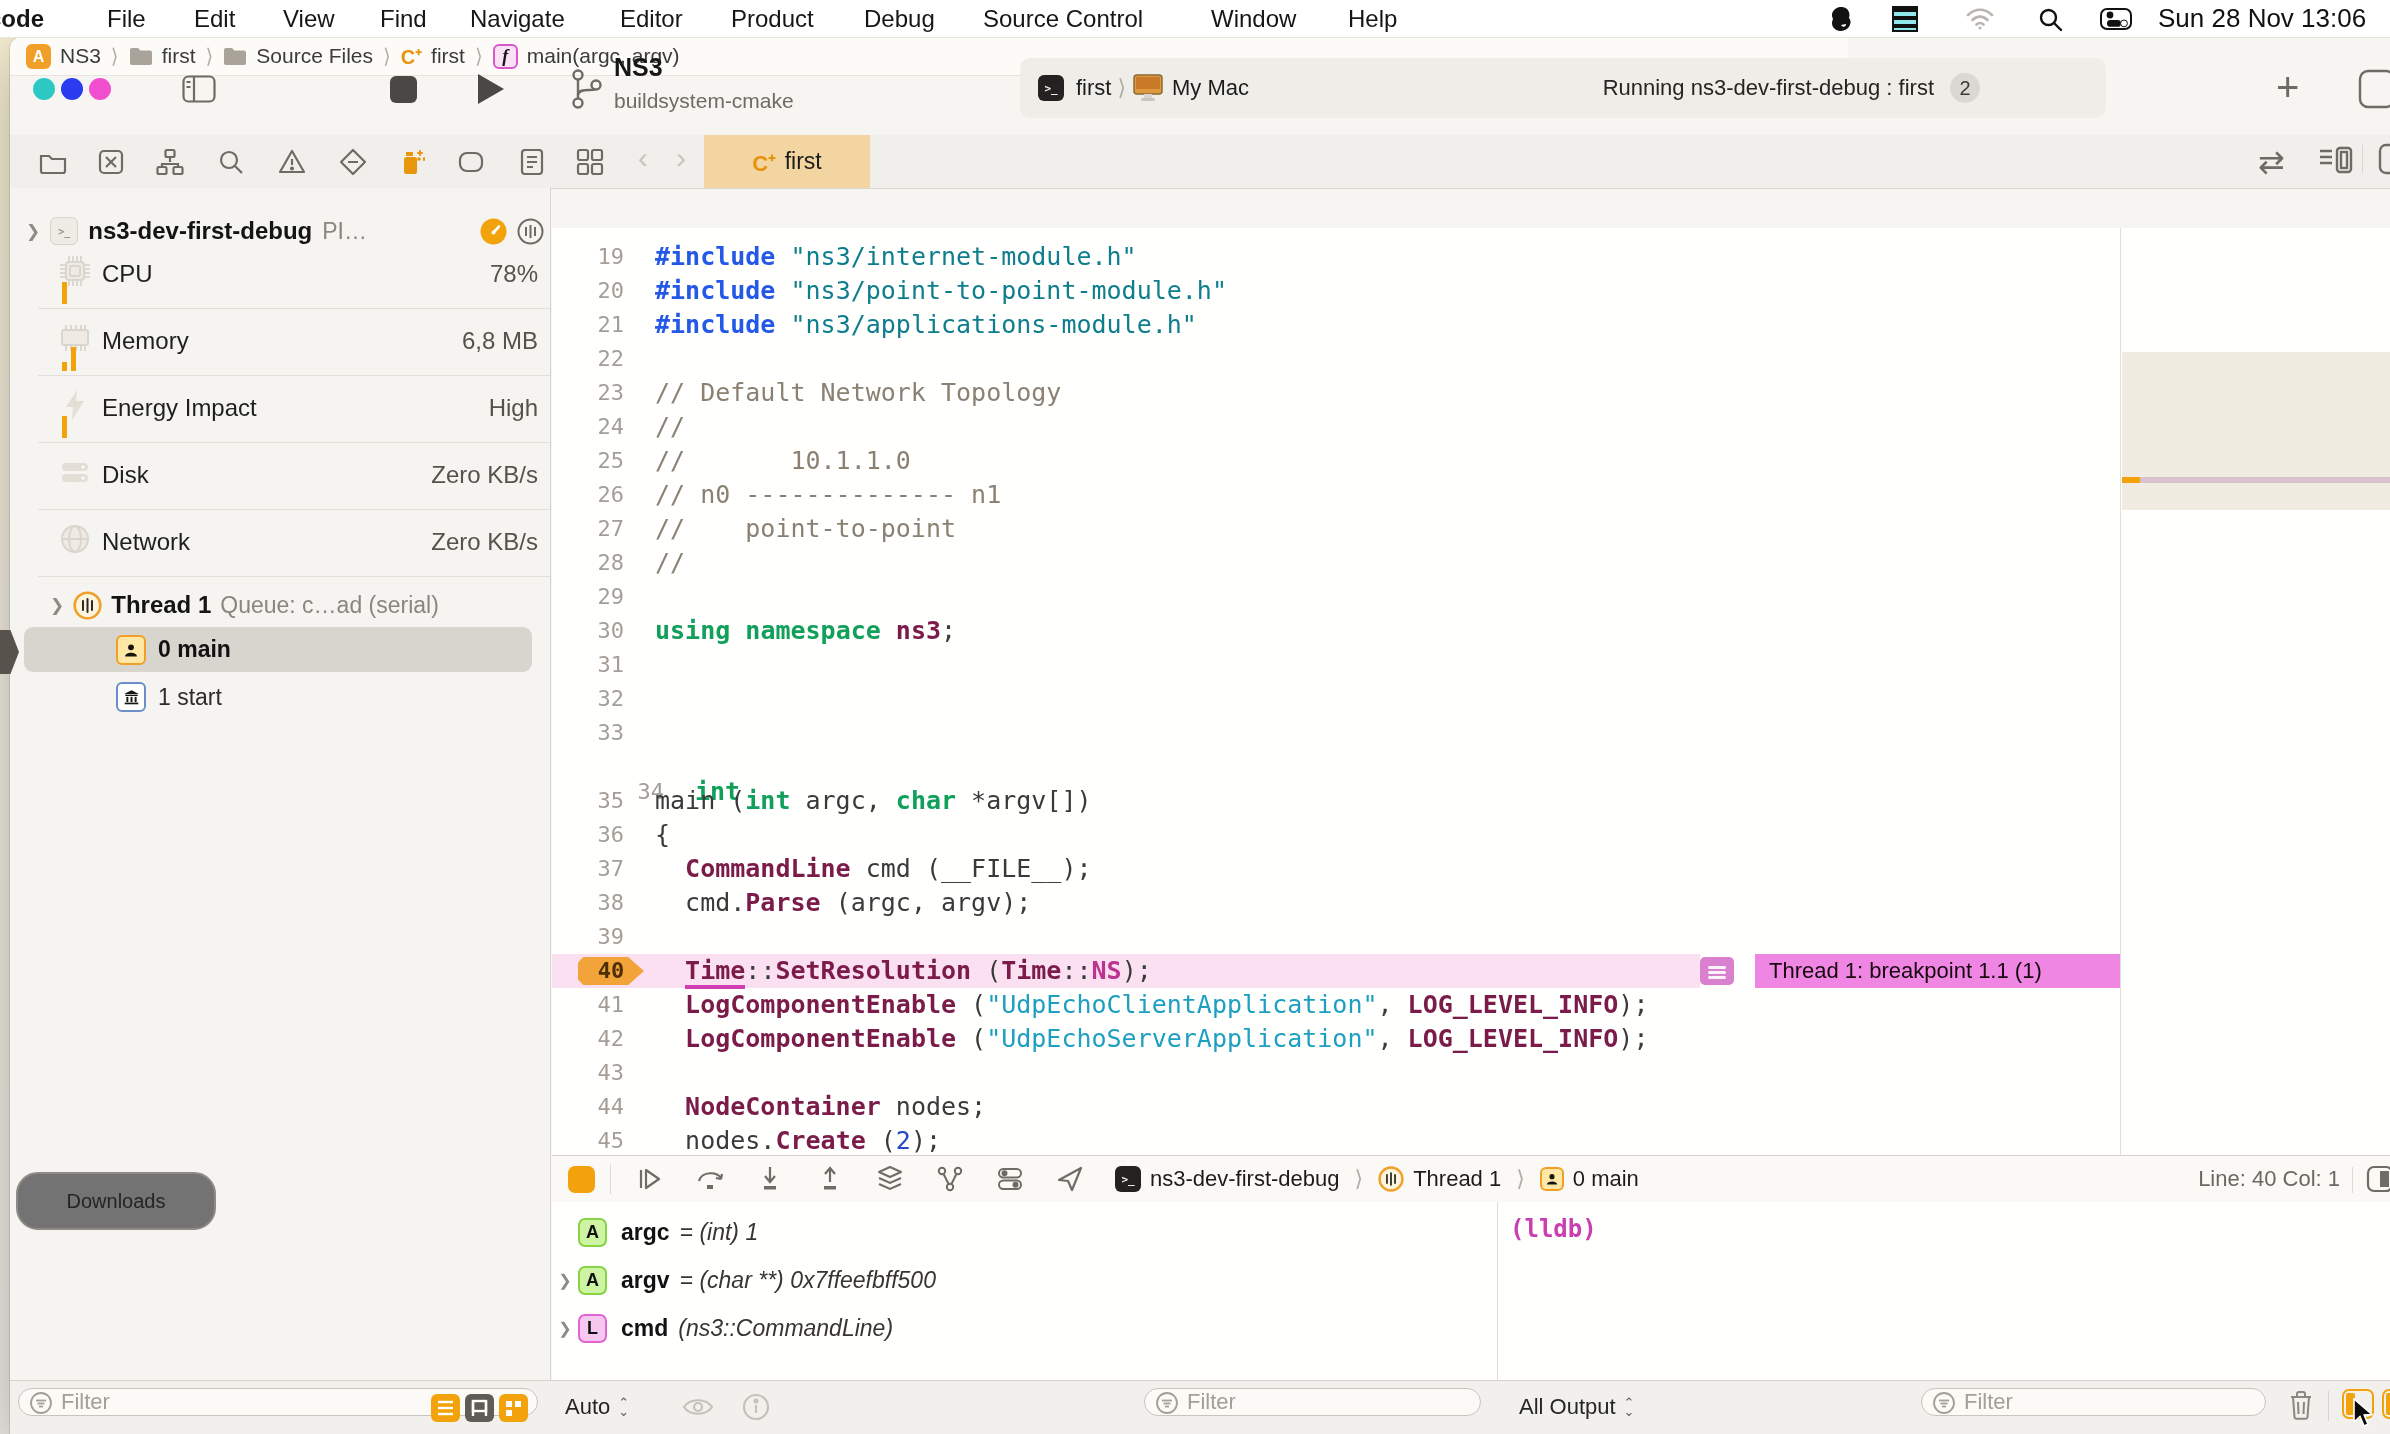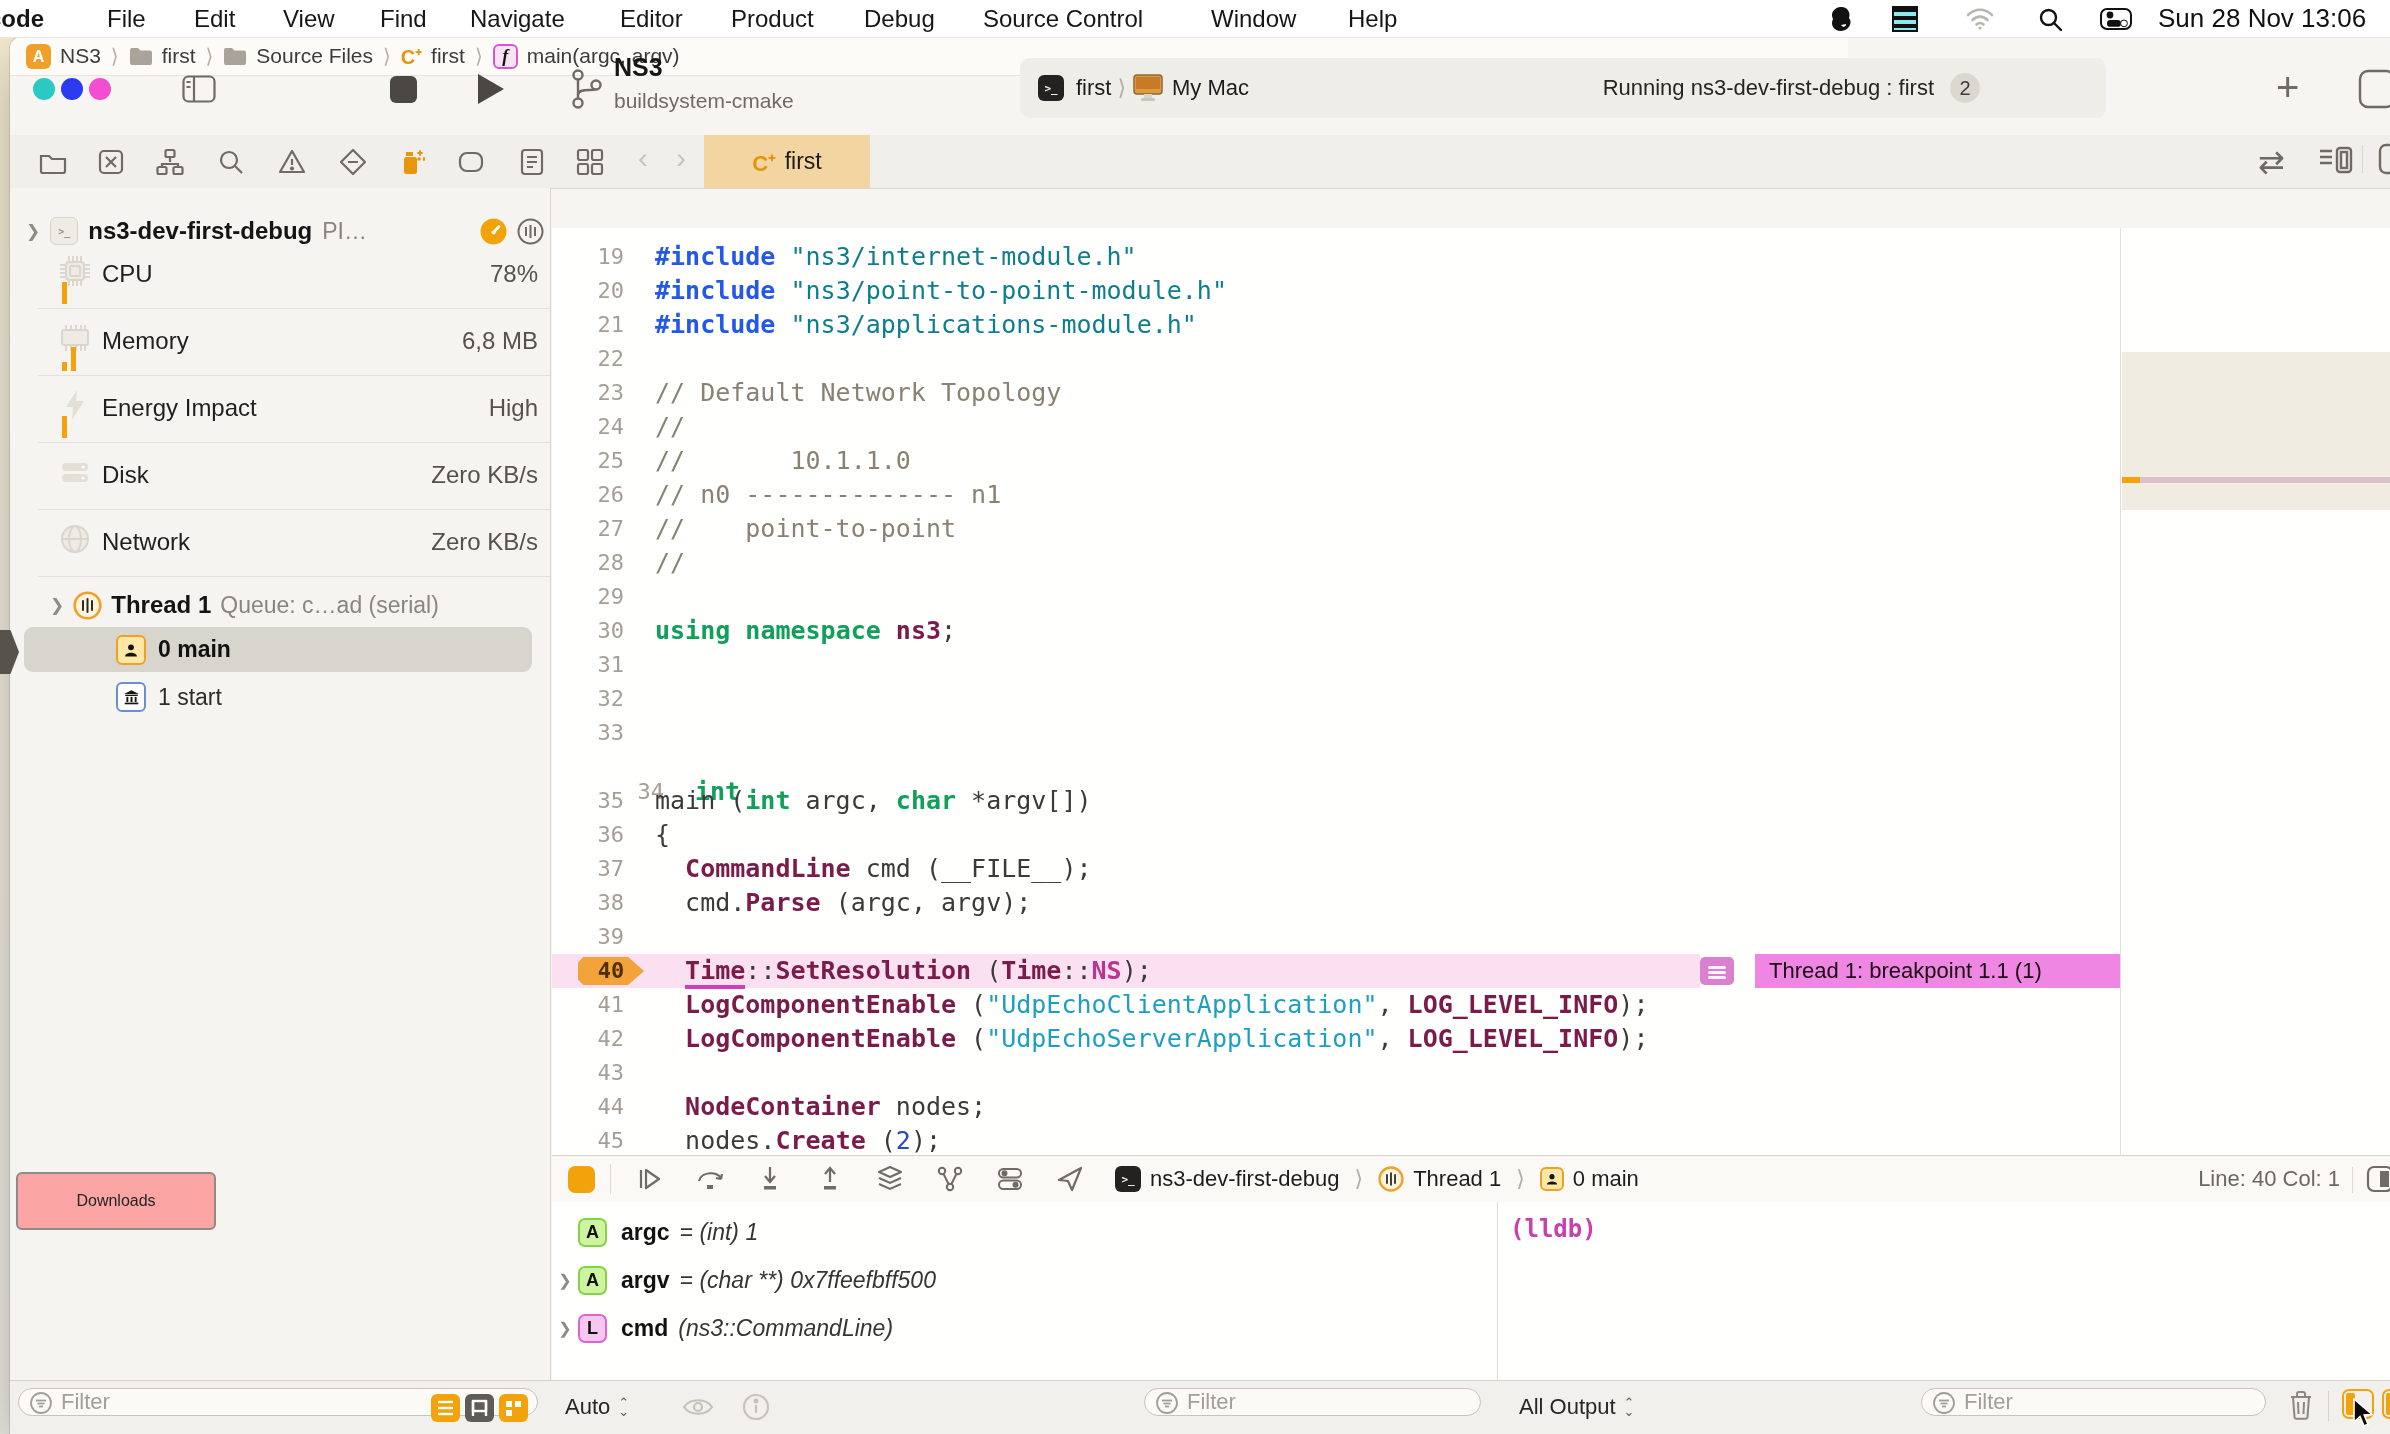--- a/index.html
+++ b/index.html
@@ -64,22 +64,22 @@
   #thread-row{left:0;top:549px;width:540px;height:38px;padding-left:40px;box-sizing:border-box;gap:9px;}
   .thread-title{font-size:24px;font-weight:700;color:#141414;}
   .thread-queue{font-size:23px;color:#8A857E;white-space:nowrap;}
   .frame-row{position:absolute;left:14px;width:508px;display:flex;align-items:center;gap:12px;padding-left:92px;box-sizing:border-box;}
   .frame-sel{background:#D8D5CF;border-radius:9px;}
   .frame-label{font-size:23px;color:#2E2C29;}
   .frame-sel .frame-label{font-weight:700;color:#111;}
   .mini-badge{width:30px;height:30px;border-radius:6px;box-sizing:border-box;display:flex;align-items:center;justify-content:center;}
   .badge-person{background:#FFE8A6;border:2.5px solid #F0A028;}
   .badge-bank{background:#FFFFFF;border:2.5px solid #6C8FCB;}
-  #downloads-btn{left:6px;top:1135px;width:196px;height:54px;background:#fca5a5;border:2px solid #8F8B84;border-radius:6px;
-    font-size:16px;color:#242424;display:flex;align-items:center;justify-content:center;}
+  #downloads-btn{left:6px;top:1135px;width:196px;height:54px;background:#737373;border:2px solid #8F8B84;border-radius:22px;
+    font-size:20px;color:#242424;display:flex;align-items:center;justify-content:center;}
 
   
   #editor-bg{left:542px;top:191px;width:1568px;height:927px;background:#FFFFFE;}
   #rpane-div{left:2110px;top:191px;width:1px;height:927px;background:#E2DED8;}
   #rpane{left:2111px;top:191px;width:269px;height:927px;background:#FFFFFE;}
   #rpane .beige{position:absolute;left:1px;top:124px;width:268px;height:158px;background:#F0ECE1;}
   #rpane .pline{position:absolute;left:1px;top:249px;width:268px;height:6px;background:#D9C2CB;}
   #rpane .pline .oseg{position:absolute;left:0;top:0;width:18px;height:6px;background:#F2A20A;}
   .cl{position:absolute;left:542px;width:1568px;height:34px;font-family:"DejaVu Sans Mono",monospace;font-size:25px;line-height:34px;white-space:pre;}
   .cl .gut{position:absolute;left:0;top:0;width:72px;text-align:right;font-size:22px;color:#A49E96;}

